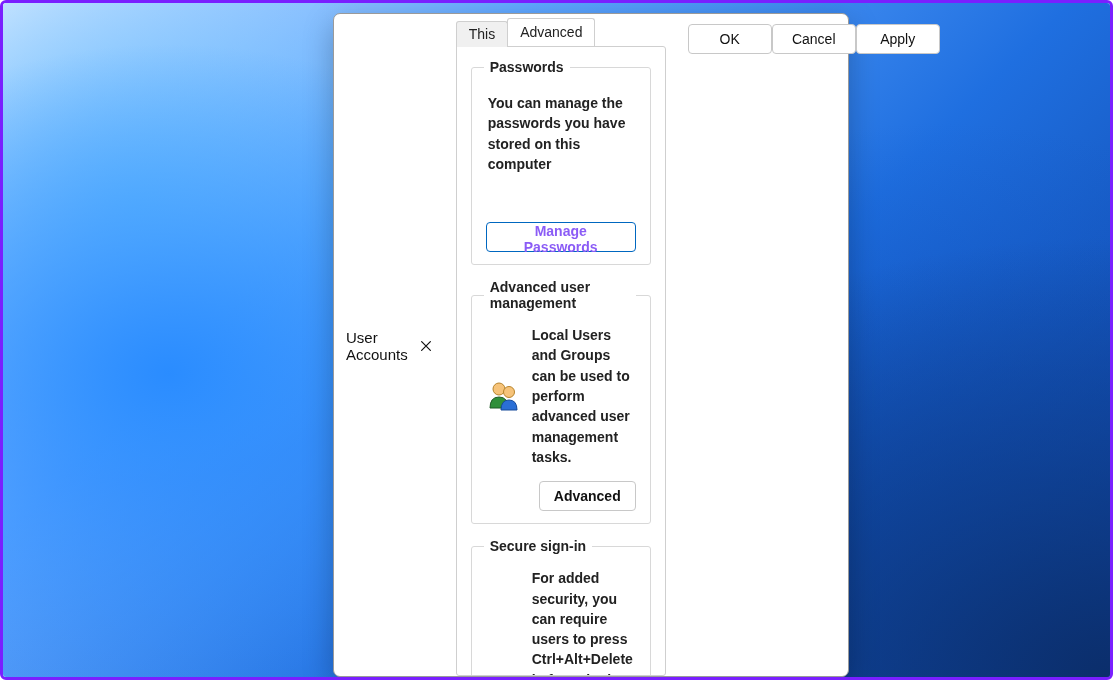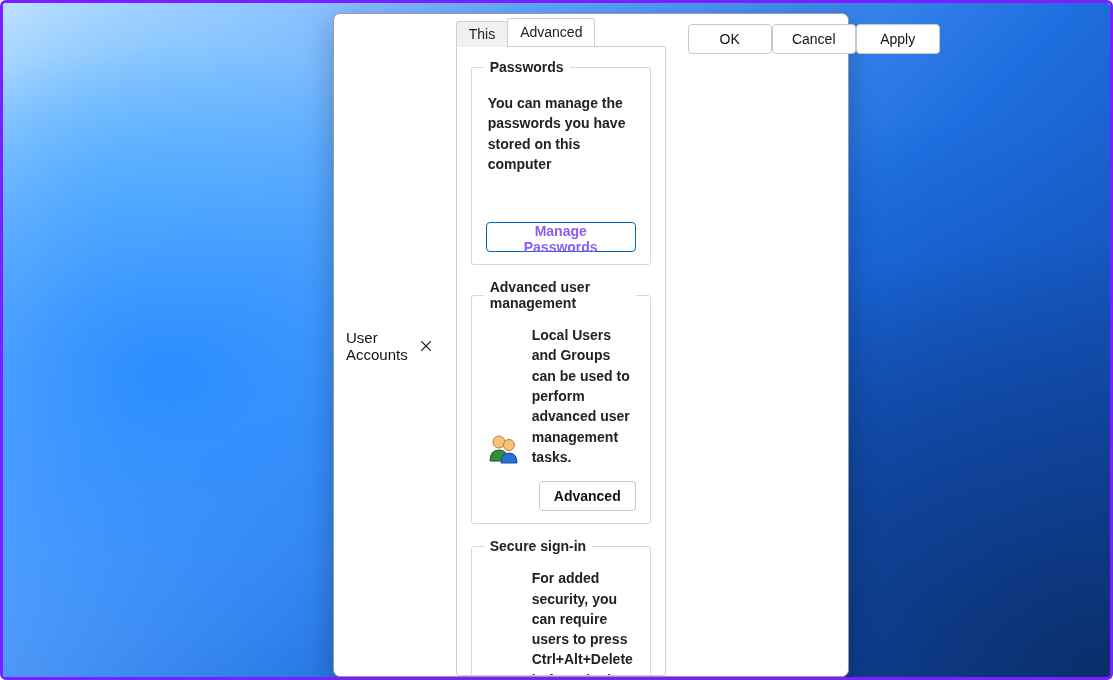--- a/index.html
+++ b/index.html
@@ -95,21 +95,21 @@
       position: relative;
       font-weight: bold;
     }
     fieldset.groupbox > legend {
       padding: 0 6px;
       font-size: 14px;
       color: #222;
       margin-left: -2px;
     }
 
-    .row-icon-text { display: flex; gap: 10px; align-items: flex-end; }
+    .row-icon-text { display: flex; gap: 10px; align-items: center; }
     .icon-box { width: 36px; flex: 0 0 36px; display:flex; align-items:flex-start; justify-content:center; }
     .descr { line-height: 1.45; color: #222; }
 
     .btn-row { display: flex; justify-content: flex-end; margin-top: 14px; }
     .win-btn {
       min-width: 84px; height: 30px;
       padding: 0 14px;
       background: #ffffff;
       border: 1px solid #c8c8c8;
       border-radius: 4px;

